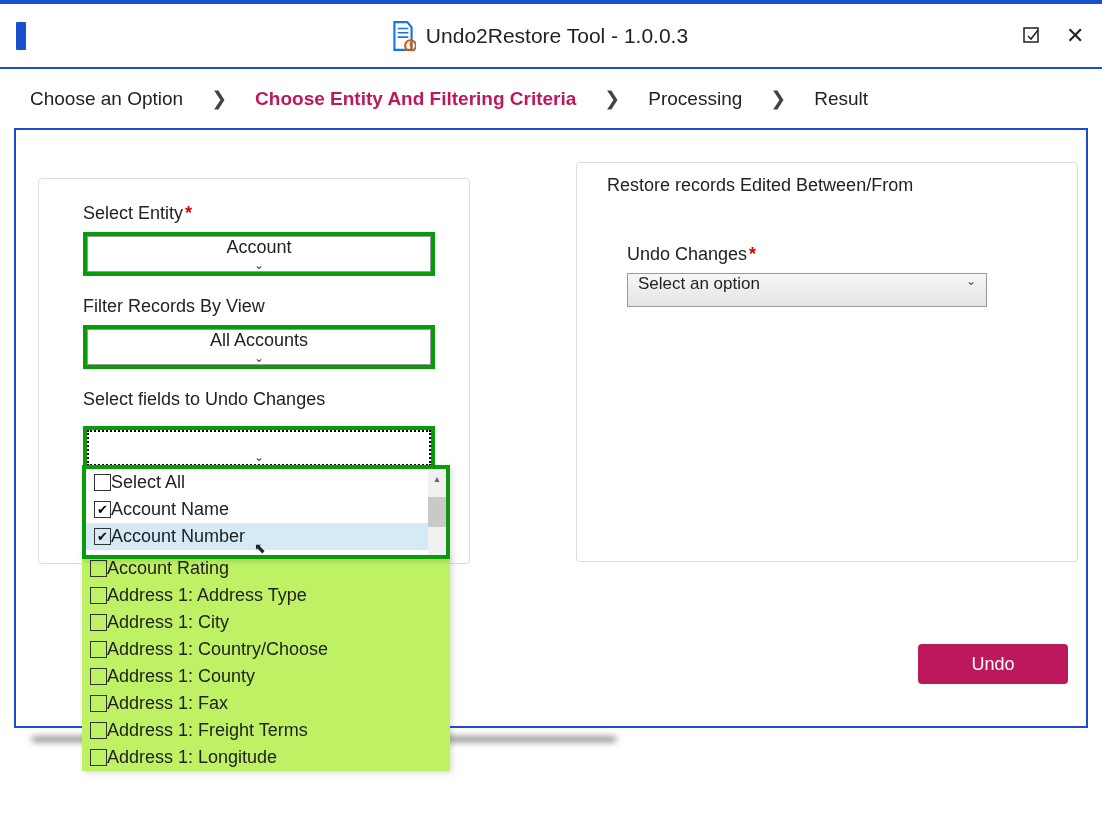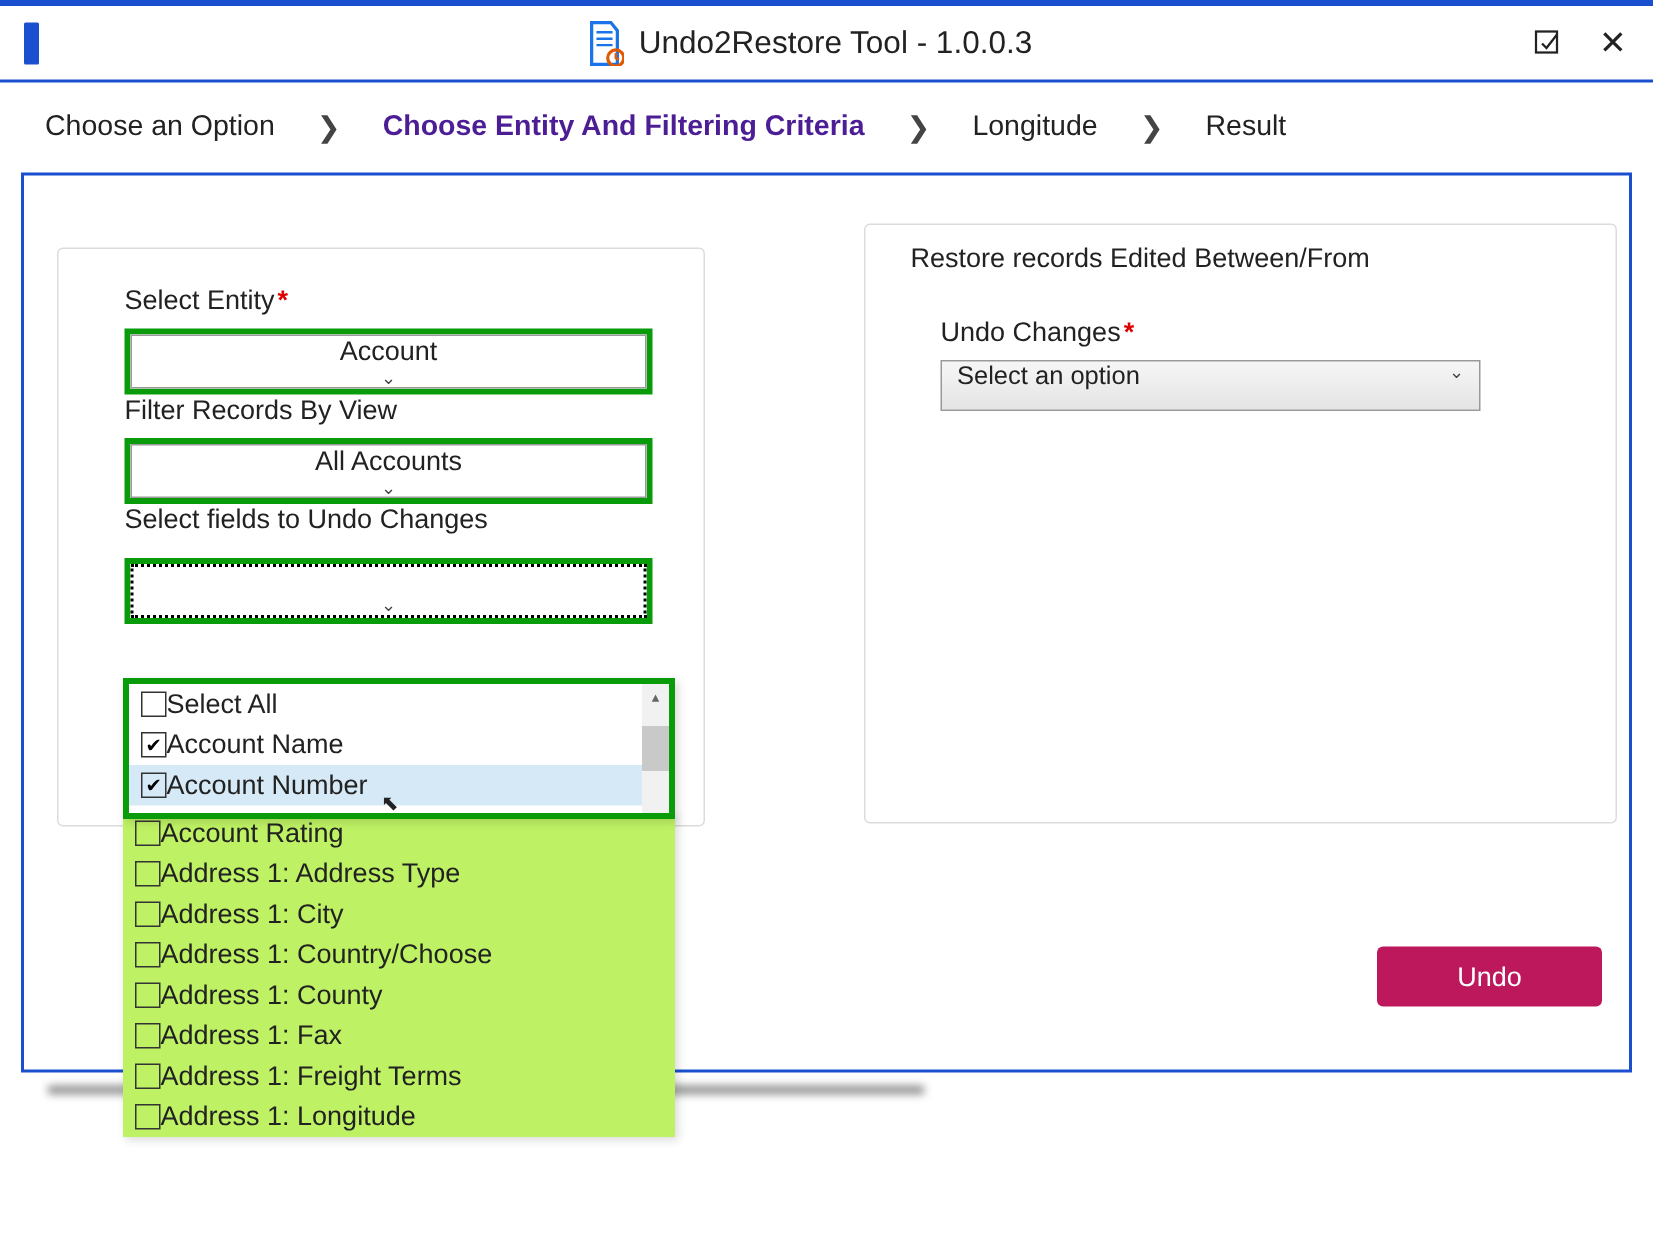--- a/index.html
+++ b/index.html
@@ -6,21 +6,21 @@
   body {
     font-family: "Segoe UI", Arial, sans-serif;
     font-size: 15px;
     background: #fff;
     color: #222;
     width: 1102px;
     height: 830px;
     overflow: hidden;
   }
   .title-bar {
-    height: 55px;
+    height: 69px;
     border-top: 4px solid #1a4fcf;
     border-bottom: 2px solid #1a4fcf;
     display: flex;
     align-items: center;
     padding: 0 16px;
     justify-content: space-between;
   }
   .title-left { width:40px; display:flex; justify-content:flex-start; }
   .title-center { flex:1; display:flex; align-items:center; justify-content:center; gap:10px; }
   .title-right { display:flex; gap:24px; align-items:center; }
@@ -32,21 +32,21 @@
   .close-icon { font-size:22px; line-height:20px; }
 
   .breadcrumb {
     display:flex;
     align-items:center;
     gap: 28px;
     padding: 18px 30px 18px 30px;
     font-size: 19px;
   }
   .crumb { color:#222; white-space:nowrap; }
-  .crumb.active { color:#4c1d95; font-weight:700; }
+  .crumb.active { color:#be185d; font-weight:700; }
   .chev { color:#444; }
 
   .main-frame {
     margin: 0 14px;
     border: 2px solid #1a4fcf;
     position: relative;
     height: 600px;
     padding: 24px;
   }
 
@@ -63,21 +63,21 @@
     position:absolute;
     left: 560px; top: 32px;
     width: 502px;
     height: 400px;
     border:1px solid #dcdcdc;
     border-radius:4px;
     padding: 12px 30px 24px 30px;
   }
   .section-title { font-size:18px; color:#222; margin-bottom:6px; }
   .req { color:#d00; font-weight:700; margin-left:2px;}
-  .label { font-size:18px; margin-bottom:8px; }
+  .label { font-size:18px; margin-bottom:8px; margin-top:20px; }
   .label:first-child { margin-top:0; }
 
   .select-wrap {
     border: 4px solid #0a9b0a;
     padding:0;
     display:inline-block;
   }
   .select-box {
     width: 344px;
     height: 36px;
@@ -214,21 +214,21 @@
     </div>
     <div class="close-icon">✕</div>
   </div>
 </div>
 
 <div class="breadcrumb">
   <span class="crumb">Choose an Option</span>
   <span class="chev">❯</span>
   <span class="crumb active">Choose Entity And Filtering Criteria</span>
   <span class="chev">❯</span>
-  <span class="crumb">Longitude</span>
+  <span class="crumb">Processing</span>
   <span class="chev">❯</span>
   <span class="crumb">Result</span>
 </div>
 
 <div class="main-frame">
 
   <div class="panel-left">
     <div class="label">
       <span>Select Entity</span><span class="req">*</span>
     </div>

